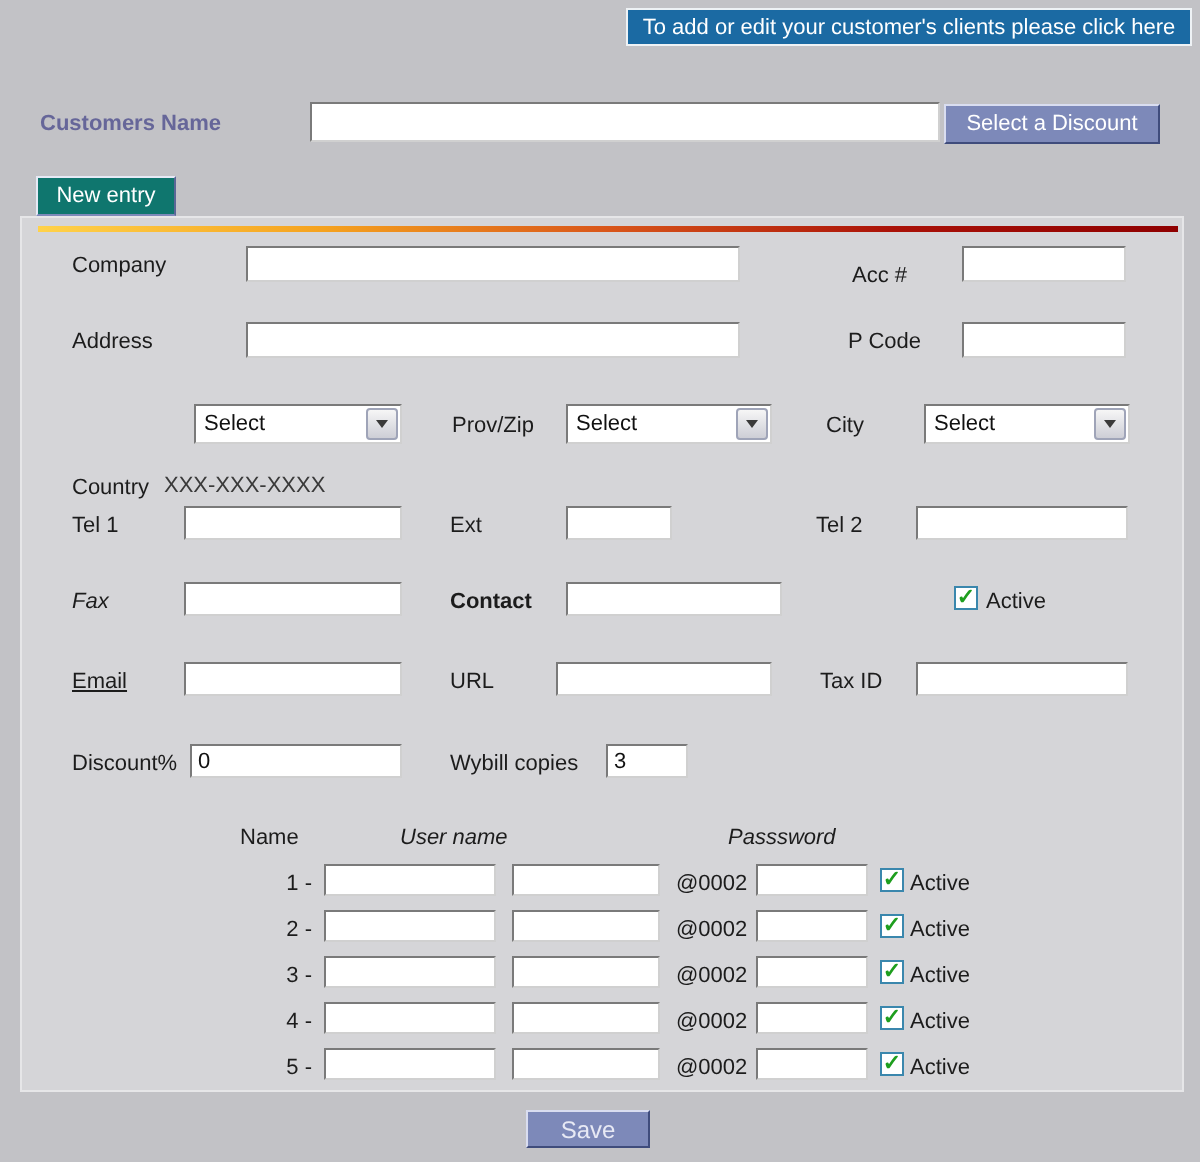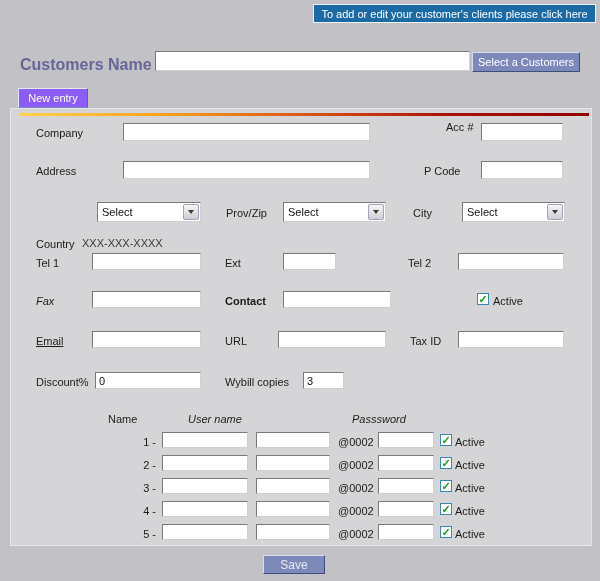--- a/index.html
+++ b/index.html
@@ -7,62 +7,62 @@
   #page{position:relative;width:600px;height:581px;background:#c2c2c6;overflow:hidden;}
   .lbl{position:absolute;font-size:11px;color:#1c1c1c;white-space:nowrap;}
   .tb{position:absolute;background:#ffffff;border:1px solid;border-color:#7a7a7a #d0d0d0 #d0d0d0 #7a7a7a;
       font-family:"Liberation Sans",sans-serif;font-size:11px;color:#111;padding:1px 3px;box-sizing:border-box;}
   .btn{position:absolute;background:#7d89b9;color:#ffffff;font-size:11px;text-align:center;
        border:1px solid;border-color:#d9ddf0 #3f4c7c #3f4c7c #d9ddf0;box-sizing:border-box;
        display:flex;align-items:center;justify-content:center;cursor:pointer;}
   .banner{position:absolute;left:313px;top:4px;width:283px;height:19px;background:#1b6aa3;
           border:1px solid #eef2f5;color:#ffffff;font-size:11px;display:flex;align-items:center;
           justify-content:center;box-sizing:border-box;cursor:pointer;}
-  .tab{position:absolute;left:18px;top:88px;width:70px;height:20px;background:#8b5cf6;color:#ffffff;
+  .tab{position:absolute;left:18px;top:88px;width:70px;height:20px;background:#0f766e;color:#ffffff;
        font-size:11px;display:flex;align-items:center;justify-content:center;
        border:1px solid;border-color:#e6e9f5 #5a6696 #7d89b9 #e6e9f5;box-sizing:border-box;cursor:pointer;}
   .panel{position:absolute;left:10px;top:108px;width:582px;height:438px;background:#d5d5d8;
          border:1px solid #e6e6e8;box-sizing:border-box;}
   .grad{position:absolute;left:8px;top:4px;width:570px;height:3px;
         background:linear-gradient(to right,#ffd24a,#f5a21f,#d9561a,#aa1208,#8f0000);}
   .sel{position:absolute;height:20px;background:#ffffff;border:1px solid;
        border-color:#7a7a7a #d0d0d0 #d0d0d0 #7a7a7a;box-sizing:border-box;cursor:pointer;}
   .sel-text{position:absolute;left:4px;top:3px;font-size:11px;color:#111;}
   .sel-btn{position:absolute;right:1px;top:1px;bottom:1px;width:16px;
            background:linear-gradient(#f6f6f6,#cdced6);border:1px solid #9fa4b8;box-sizing:border-box;
            display:flex;align-items:center;justify-content:center;border-radius:2px;}
   .tri{width:0;height:0;border-left:3px solid transparent;border-right:3px solid transparent;
        border-top:4px solid #3a3a3a;}
   .cb{position:absolute;width:12px;height:12px;background:#ffffff;border:1px solid #3a87ad;
       box-sizing:border-box;cursor:pointer;display:flex;align-items:center;justify-content:center;}
   .check{color:#1e9e1e;font-size:11px;font-weight:bold;line-height:10px;}
-  .hdr-name{position:absolute;font-size:11px;color:#1c1c1c;}
-  .cust-lbl{position:absolute;left:20px;top:56px;font-size:16px;font-weight:bold;color:#666699;}
+  .hdr-name{position:absolute;font-size:11px;color:#1c1c1c;margin-left:12px;}
+  .cust-lbl{position:absolute;left:20px;top:56px;font-size:11px;font-weight:bold;color:#666699;}
   .hint{position:absolute;left:82px;top:237px;font-size:11px;color:#3a3a3a;}
 </style>
 </head>
 <body>
 
 <div id="page">
 
   <div class="banner">To add or edit your customer's clients please click here</div>
 
   <div class="cust-lbl">Customers Name</div>
   <input class="tb" style="left: 155px; top: 51px; width: 315px; height: 20px;" value="">
-  <div class="btn" style="left:472px;top:52px;width:108px;height:20px;">Select a Customers</div>
+  <div class="btn" style="left:472px;top:52px;width:108px;height:20px;">Select a Discount</div>
 
   <div class="tab">New entry</div>
 
   <div class="panel">
     <div class="grad"></div>
   </div>
 
   <div class="lbl" style="left:36px;top:127px;">Company</div>
   <input class="tb" style="left: 123px; top: 123px; width: 247px; height: 18px;" value="">
-  <div class="lbl" style="left:426px;top:121px;margin-left:20px;">Acc #</div>
+  <div class="lbl" style="left:426px;top:132px;">Acc #</div>
   <input class="tb" style="left: 481px; top: 123px; width: 82px; height: 18px;" value="">
 
   <div class="lbl" style="left:36px;top:165px;">Address</div>
   <input class="tb" style="left: 123px; top: 161px; width: 247px; height: 18px;" value="">
   <div class="lbl" style="left:424px;top:165px;">P Code</div>
   <input class="tb" style="left: 481px; top: 161px; width: 82px; height: 18px;" value="">
 
   <div class="lbl" style="left:36px;top:207px;margin-top:31px;">Country</div>
   <div class="sel" style="left:97px;top:202px;width:104px;">
     <span class="sel-text">Select</span>

